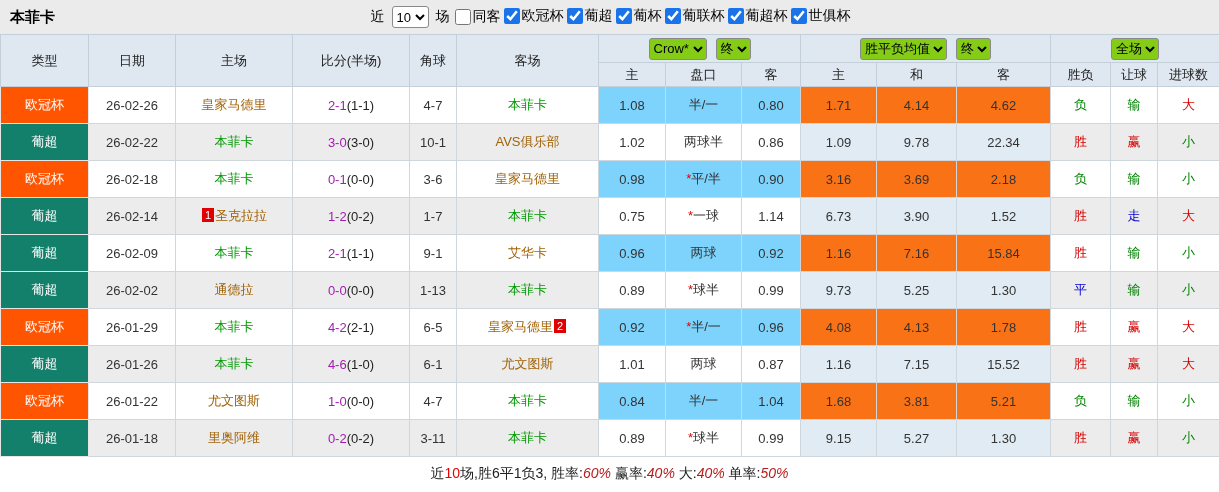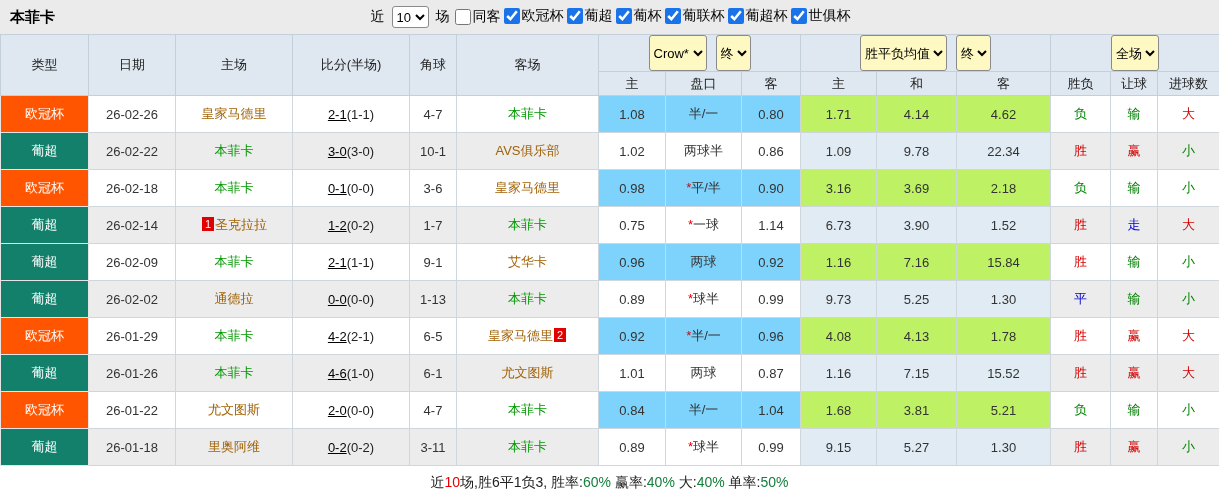--- a/index.html
+++ b/index.html
@@ -31,54 +31,54 @@
     overflow:hidden; white-space:nowrap;
   }
   .grid th {
     background:#dfe8f0; border-color:#c3cfd9; font-weight:normal;
     font-size:13px; color:#222;
   }
   tr.hd-top th { height:28px; }
   tr.hd-sub th { height:24px; }
   .hd-selects { display:flex; align-items:center; justify-content:center; gap:9px; }
   .hd-selects select {
-    height:36px; font-size:13px; background:#fef9c3;
+    height:22px; font-size:13px; background:#84cc16;
     border:1px solid #8a8a8a; border-radius:3px;
   }
   tbody td { height:37px; font-size:13px; border-color:#d6d6d6; }
   
   tr.r-odd  td.m, tr.r-odd  td.r { background:#ffffff;margin-left:47px; }
   tr.r-even td.m, tr.r-even td.r { background:#ececec; }
   tr.r-odd  td.a { background:#7dd3fc; }
   tr.r-even td.a { background:#ffffff; }
-  tr.r-odd  td.e { background:#bef264; }
+  tr.r-odd  td.e { background:#f97316; }
   tr.r-even td.e { background:#e0ebf3; }
   
   td.type { color:#fff; font-size:13px; }
   td.type.bg-orange { background:#ff5500; border-color:#e6e6e6; }
   td.type.bg-teal   { background:#12806b; border-color:#e6e6e6; }
   .team-green { color:#009900; }
   .team-black { color:#a16207; }
   .rank-badge {
     display:inline-block; background:#e00000; color:#fff; font-size:11px;
     line-height:14px; padding:0 3px; margin:0 1px; vertical-align:1px;
   }
-  .score-ft { color:#000000;text-decoration:underline; }
+  .score-ft { color:#a21caf; }
   .score-ht { color:#222; }
   .star { color:#e00000; }
   .t-red   { color:#d40000; }
   .t-green { color:#008200; }
   .t-blue  { color:#0000cc; }
   
   .footer {
     height:33px; line-height:32px; text-align:center; font-size:14px;
     color:#222; background:#fff;
   }
   .footer .f-red  { color:#e60000; }
-  .footer .f-blue { color:#15803d; }
+  .footer .f-blue { color:#b91c1c;font-style:italic; }
 </style>
 </head>
 <body>
 
 <div class="filterbar">
   <span class="page-title">本菲卡</span>
   <div class="filter-controls">
     <span class="sp">近</span>
     <select><option>10</option></select>
     <span class="sp">场</span>
@@ -298,21 +298,21 @@
         <td class="e">7.15</td>
         <td class="e">15.52</td>
         <td class="r t-red">胜</td>
         <td class="r t-red">赢</td>
         <td class="r t-red">大</td>
       </tr>
       <tr class="r-odd">
         <td class="type bg-orange">欧冠杯</td>
         <td class="m">26-01-22</td>
         <td class="m"><span class="team-black">尤文图斯</span></td>
-        <td class="m"><span class="score-ft">2-0</span><span class="score-ht">(0-0)</span></td>
+        <td class="m"><span class="score-ft">1-0</span><span class="score-ht">(0-0)</span></td>
         <td class="m">4-7</td>
         <td class="m"><span class="team-green">本菲卡</span></td>
         <td class="a">0.84</td>
         <td class="a">半/一</td>
         <td class="a">1.04</td>
         <td class="e">1.68</td>
         <td class="e">3.81</td>
         <td class="e">5.21</td>
         <td class="r t-green">负</td>
         <td class="r t-green">输</td>

